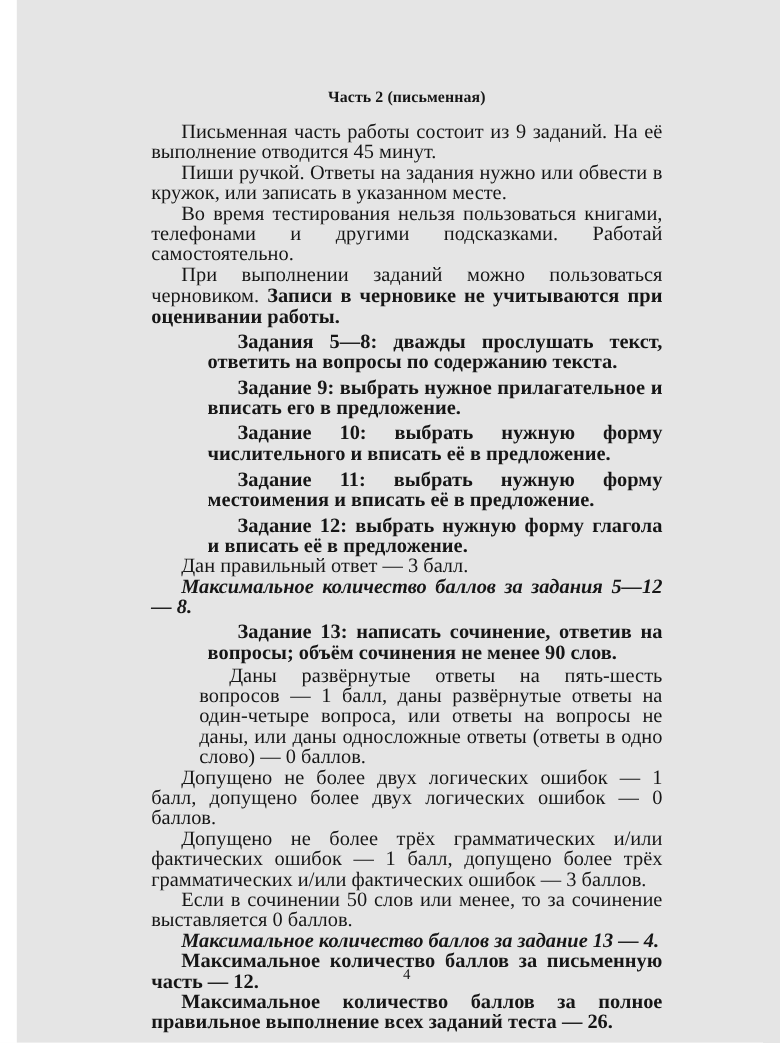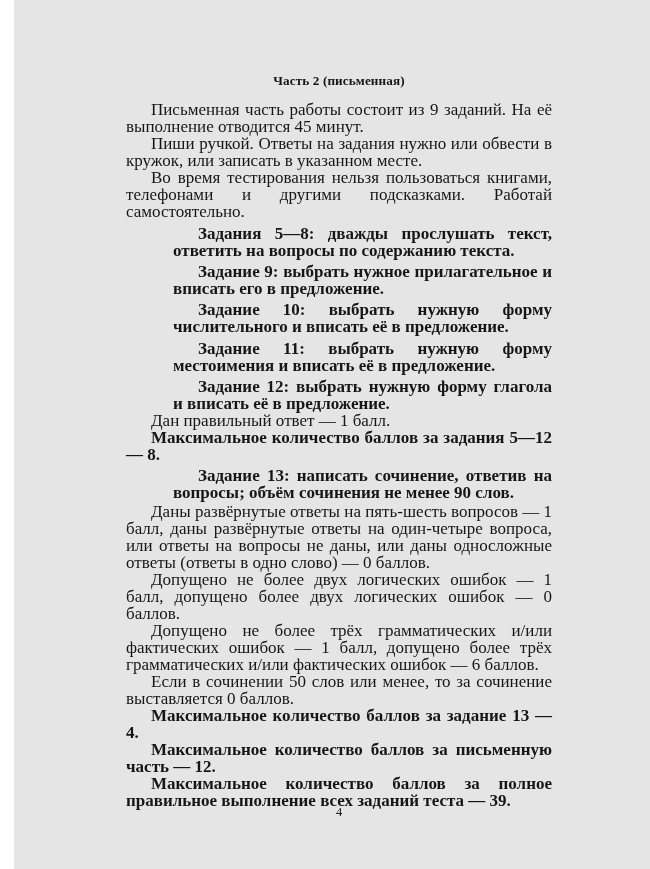--- a/index.html
+++ b/index.html
@@ -48,24 +48,24 @@
     margin: 0;
     font-size: 17px;
     line-height: 17.05px;
     text-align: justify;
     text-indent: 25px;
     hyphens: manual;
     -webkit-hyphens: manual;
   }
 
   p.bold   { font-weight: bold; }
-  p.bolditalic { font-weight: bold; }
+  p.bolditalic { font-weight: bold; font-style: italic; }
 
   
-  p.gap-sm { margin-top: 1.2px; }
+  p.gap-sm { margin-top: 1.2px; margin-left: 40px; }
   p.gap    { margin-top: 4.2px; margin-left: 47px; }
 
   
   .lastline { text-align: left; }
 
   
   .page-number {
     position: absolute;
     left: 0;
     top: 806px;
@@ -83,50 +83,51 @@
   <div class="text-block">
 
     <h1 class="doc-heading">Часть 2 (письменная)</h1>
 
     <p class="para">Письменная часть работы состоит из 9 заданий. На её выполнение отво­дится 45 минут.</p>
 
     <p class="para">Пиши ручкой. Ответы на задания нужно или обвести в кружок, или за­писать в указанном месте.</p>
 
     <p class="para">Во время тестирования нельзя пользоваться книгами, телефонами и другими подсказками. Работай самостоятельно.</p>
 
+    <p class="para"><span>При выполнении заданий можно пользоваться черновиком. </span><b>Записи в черновике не учитываются при оценивании работы.</b></p>
 
     <p class="para bold gap">Задания 5—8: дважды прослушать текст, ответить на вопросы по содержанию текста.</p>
 
     <p class="para bold gap">Задание 9: выбрать нужное прилагательное и вписать его в предложение.</p>
 
     <p class="para bold gap">Задание 10: выбрать нужную форму числительного и вписать её в предложение.</p>
 
     <p class="para bold gap">Задание 11: выбрать нужную форму местоимения и вписать её в предложение.</p>
 
     <p class="para bold gap">Задание 12: выбрать нужную форму глагола и вписать её в предло­жение.</p>
 
-    <p class="para lastline">Дан правильный ответ — 1 балл.</p>
+    <p class="para lastline">Дан правильный ответ — 3 балл.</p>
 
 
     <p class="para bolditalic lastline">Максимальное количество баллов за задания 5—12 — 8.</p>
 
     <p class="para bold gap">Задание 13: написать сочинение, ответив на вопросы; объём сочи­нения не менее 90 слов.</p>
 
     <p class="para gap-sm">Даны развёрнутые ответы на пять-шесть вопросов — 1 балл, даны раз­вёрнутые ответы на один-четыре вопроса, или ответы на вопросы не даны, или даны односложные ответы (ответы в одно слово) — 0 баллов.</p>
 
     <p class="para">Допущено не более двух логических ошибок — 1 балл, допущено более двух логических ошибок — 0 баллов.</p>
 
-    <p class="para">Допущено не более трёх грамматических и/или фактических ошибок — 1 балл, допущено более трёх грамматических и/или фактических ошибок — 6 баллов.</p>
+    <p class="para">Допущено не более трёх грамматических и/или фактических ошибок — 1 балл, допущено более трёх грамматических и/или фактических ошибок — 3 баллов.</p>
 
 
     <p class="para">Если в сочинении 50 слов или менее, то за сочинение выставляется 0 баллов.</p>
 
     <p class="para bolditalic lastline">Максимальное количество баллов за задание 13 — 4.</p>
 
     <p class="para bold lastline">Максимальное количество баллов за письменную часть  — 12.</p>
 
-    <p class="para bold">Максимальное количество баллов за полное правильное выполне­ние всех заданий теста  — 39.</p>
+    <p class="para bold">Максимальное количество баллов за полное правильное выполне­ние всех заданий теста  — 26.</p>
 
   </div>
 
   <div class="page-number">4</div>
 
 </div>
 
 </body></html>

